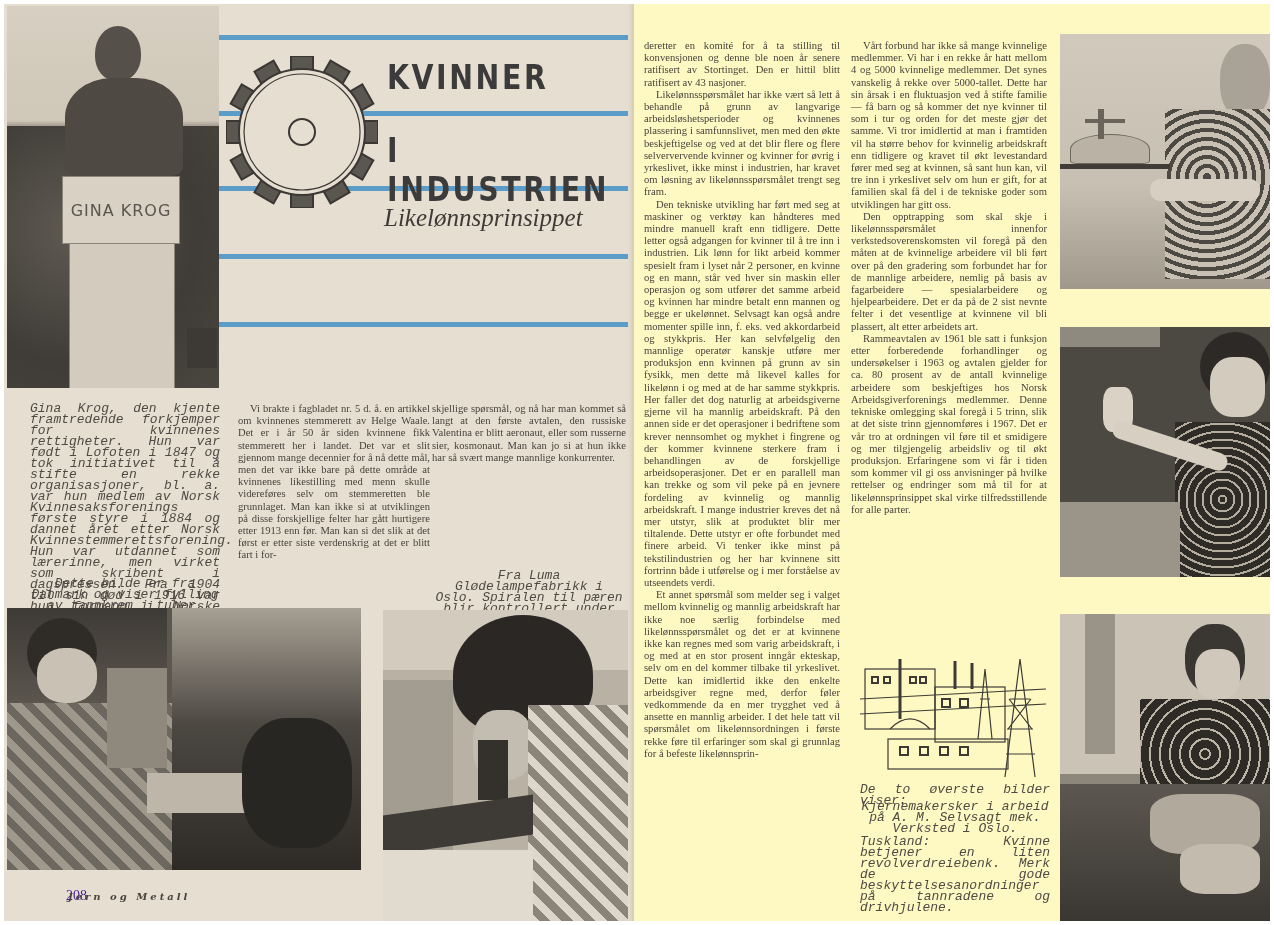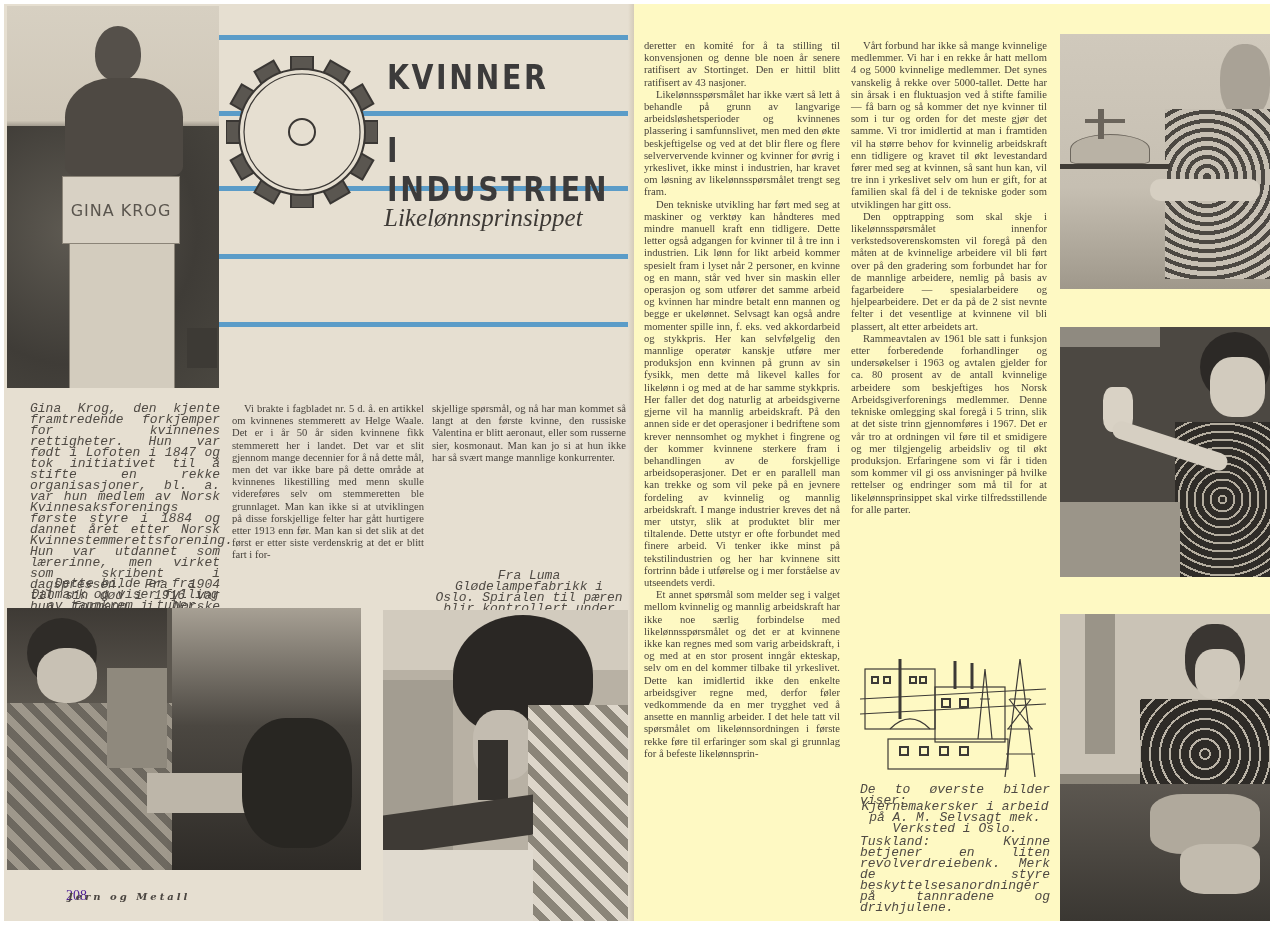--- a/index.html
+++ b/index.html
@@ -86,25 +86,25 @@
             <circle r="13" fill="none"></circle>
           </g>
         </g>
       </svg>
     </div>
 
     <div class="title-big" style="left:383px; top:54px;">KVINNER</div>
     <div class="title-big" style="left:383px; top:127px;">I INDUSTRIEN</div>
     <div class="subtitle" style="left:380px; top:200px;">Likelønnsprinsippet</div>
 
-    <div class="col" style="left:228px; top:399px; width:192px;">
+    <div class="col" style="left:234px; top:399px; width:192px;">
       <p>Vi brakte i fagbladet nr. 5 d. å. en artikkel om kvinnenes stemmerett av Helge Waale. Det er i år 50 år siden kvinnene fikk stemmerett her i landet. Det var et slit gjennom mange decennier for å nå dette mål, men det var ikke bare på dette område at kvinnenes likestilling med menn skulle videreføres selv om stemmeretten ble grunnlaget. Man kan ikke si at utviklingen på disse forskjellige felter har gått hurtigere etter 1913 enn før. Man kan si det slik at det først er etter siste verdenskrig at det er blitt fart i for-</p>
     </div>
     <div class="col" style="left:428px; top:399px; width:194px;">
-      <p class="noindent">skjellige spørsmål, og nå har man kommet så langt at den første kvinne, den russiske Valentina er blitt aeronaut, eller som russerne sier, kosmonaut. Man kan jo si at hun ikke har så svært mange mannlige konkurrenter.</p>
+      <p class="noindent">skjellige spørsmål, og nå har man kommet så langt at den første avtalen, den russiske Valentina er blitt aeronaut, eller som russerne sier, kosmonaut. Man kan jo si at hun ikke har så svært mange mannlige konkurrenter.</p>
     </div>
 
     <div class="caption center" style="left:428px; top:566px; width:194px;">Fra Luma Glødelampefabrikk i Oslo. Spiralen til pæren blir kontrollert under mikroskop.</div>
 
     <div class="photo" style="left:3px; top:604px; width:354px; height:262px; background:#5c574f;">
       <div style="position:absolute;left:0;top:0;width:160px;height:262px;background:linear-gradient(180deg,#3e3a35 0%,#5d5850 40%,#6b665d 100%);"></div>
       <div style="position:absolute;left:20px;top:10px;width:70px;height:70px;border-radius:50%;background:#2f2c28;"></div>
       <div style="position:absolute;left:30px;top:40px;width:60px;height:55px;border-radius:45%;background:#c8c1b4;"></div>
       <div style="position:absolute;left:0;top:95px;width:170px;height:167px;background:repeating-linear-gradient(45deg,#6e6960 0 8px,#a59e91 8px 16px);opacity:0.9;"></div>
       <div style="position:absolute;left:100px;top:60px;width:60px;height:100px;background:#8f897d;"></div>
@@ -167,21 +167,21 @@
             <rect x="60" y="88" width="8" height="8"></rect>
             <rect x="80" y="88" width="8" height="8"></rect>
             <rect x="100" y="88" width="8" height="8"></rect>
         </g>
         <path d="M30 70 Q50 50 70 70"></path>
       </svg>
     </div>
 
     <div class="caption" style="left:226px; top:780px; width:190px;">De to øverste bilder viser:</div>
     <div class="caption center" style="left:226px; top:797px; width:190px;">Kjernemakersker i arbeid på A. M. Selvsagt mek. Verksted i Oslo.</div>
-    <div class="caption" style="left:226px; top:832px; width:190px;">Tuskland: Kvinne betjener en liten revolverdreiebenk. Merk de styre beskyttelsesanordninger på tannradene og drivhjulene.</div>
+    <div class="caption" style="left:226px; top:832px; width:190px;">Tuskland: Kvinne betjener en liten revolverdreiebenk. Merk de gode beskyttelsesanordninger på tannradene og drivhjulene.</div>
 
     <div class="photo" style="left:426px; top:30px; width:210px; height:255px; background:#cbc4b7;">
       <div style="position:absolute;left:0;top:0;width:210px;height:255px;background:linear-gradient(180deg,#d0c9bc 0%,#c6bfb2 60%,#9f988b 100%);"></div>
       <div style="position:absolute;left:160px;top:10px;width:50px;height:75px;border-radius:45%;background:#a9a296;"></div>
       <div style="position:absolute;left:105px;top:75px;width:105px;height:170px;background:repeating-radial-gradient(circle at 40% 40%,#4c4842 0 4px,#c7c0b3 4px 9px);"></div>
       <div style="position:absolute;left:10px;top:100px;width:80px;height:30px;border-radius:50% 50% 10% 10%;background:#b9b2a5;border:1px solid #6d675e;"></div>
       <div style="position:absolute;left:38px;top:75px;width:6px;height:30px;background:#6a645b;"></div>
       <div style="position:absolute;left:25px;top:85px;width:40px;height:4px;background:#6a645b;"></div>
       <div style="position:absolute;left:0;top:130px;width:110px;height:5px;background:#3f3b36;"></div>
       <div style="position:absolute;left:90px;top:145px;width:110px;height:22px;border-radius:10px;background:#d6cfc2;"></div>

